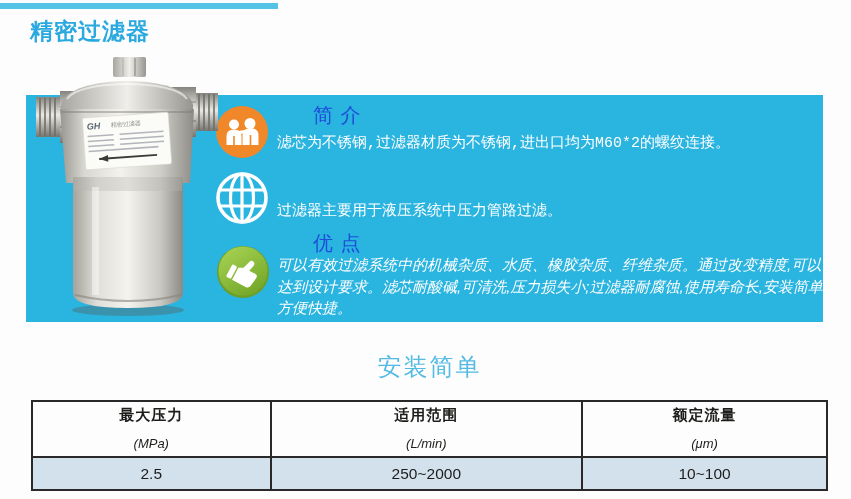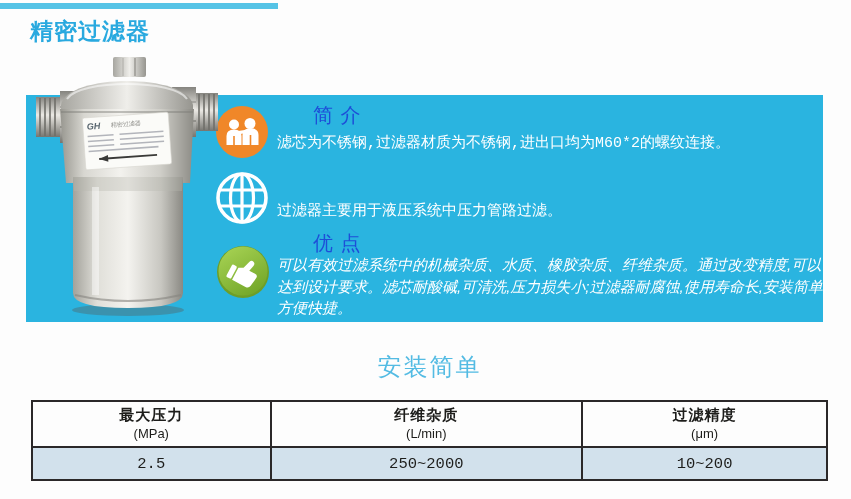--- a/index.html
+++ b/index.html
@@ -29,22 +29,22 @@
   }
   .spec-table{
     position:absolute;left:31px;top:400px;width:797px;border-collapse:collapse;
     table-layout:fixed;
   }
   .spec-table th,.spec-table td{
     border:2px solid #2b2829;text-align:center;color:#1d1d1b;
   }
   .spec-table th{background:#fdfdfd;padding:4px 0 5px 0;}
   .col-title{font-size:15px;font-weight:bold;letter-spacing:1px;}
-  .col-unit{font-size:13px;font-weight:normal;margin-top:1px;}
-  .spec-table td{background:#d2e1ec;height:29px;font-size:15.5px;font-weight:normal;font-family:Liberation Mono, monospace;}
+  .col-unit{font-size:13px;font-weight:normal;margin-top:11px;font-style:italic;}
+  .spec-table td{background:#d2e1ec;height:29px;font-size:15.5px;font-weight:normal;}
 </style>
 </head>
 <body>
 
 <div class="page">
 
   <div class="top-strip"></div>
 
   <div class="page-title">精密过滤器</div>
 
@@ -194,31 +194,31 @@
         <col style="width:39.2%">
         <col style="width:30.8%">
     </colgroup>
     <thead>
       <tr>
         <th>
           <div class="col-title">最大压力</div>
           <div class="col-unit">(MPa)</div>
         </th>
         <th>
-          <div class="col-title">纤维杂质</div>
+          <div class="col-title">适用范围</div>
           <div class="col-unit">(L/min)</div>
         </th>
         <th>
-          <div class="col-title">过滤精度</div>
+          <div class="col-title">额定流量</div>
           <div class="col-unit">(μm)</div>
         </th>
       </tr>
     </thead>
     <tbody>
       <tr>
         <td>2.5</td>
         <td>250~2000</td>
-        <td>10~200</td>
+        <td>10~100</td>
       </tr>
     </tbody>
   </table>
 
 </div>
 
 </body></html>

